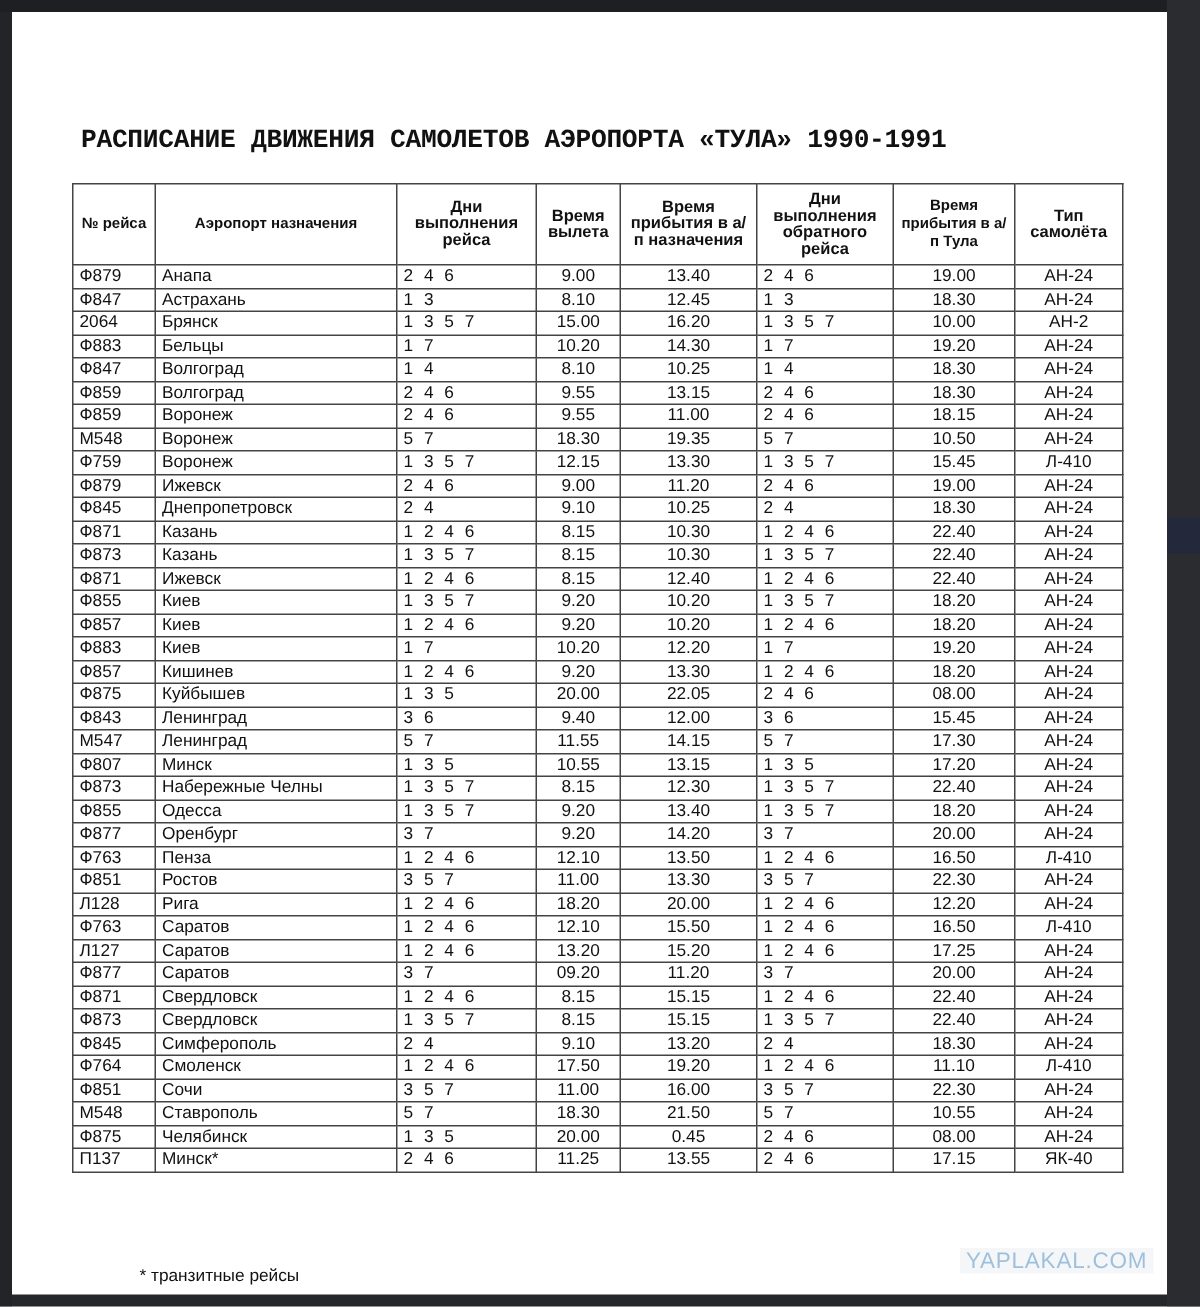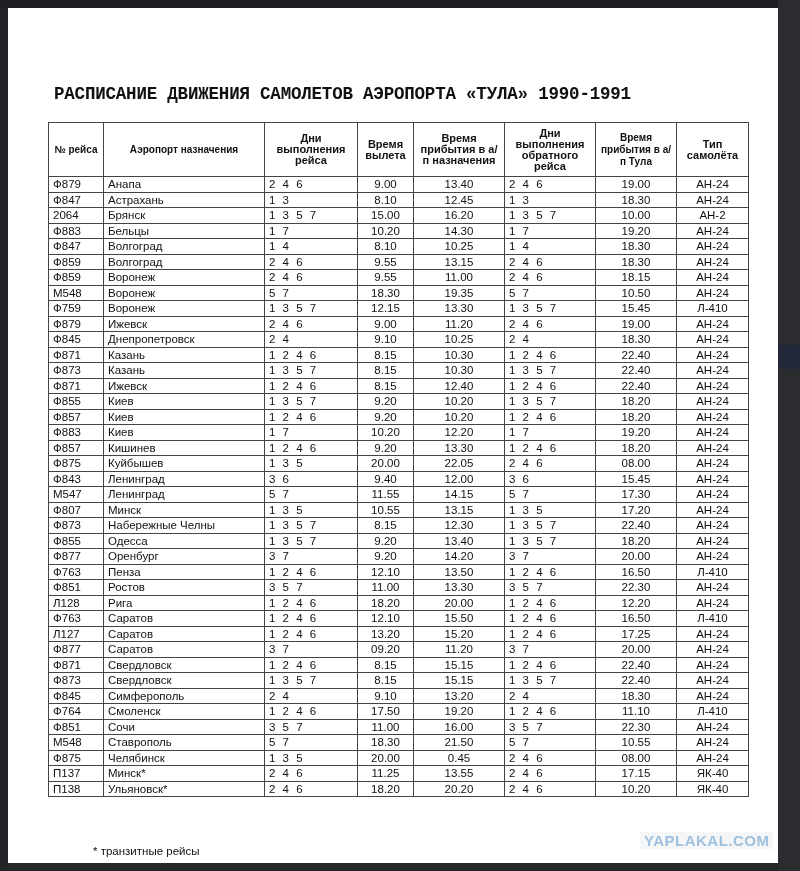--- a/index.html
+++ b/index.html
@@ -41,21 +41,21 @@
   table.sched td { height:14.5px; line-height:14px; }
   td.c { text-align:center; }
   td.l { text-align:left; }
   td.days { letter-spacing:2px; }
   .footnote {
     position:absolute; left:56px; top:845px;
     font-size:11.5px; color:#111;margin-left:37px;
   }
   .watermark {
     position:absolute; left:640px; top:832px;
-    font-size:15px; font-weight:bold; color:#8fb6d8;
+    font-size:15px; font-weight:normal; color:#8fb6d8;
     letter-spacing:0.5px; opacity:0.85;
     background:rgba(220,225,230,0.35); padding:0 4px;
   }
 </style>
 </head>
 <body>
 
 <div class="left-panel"></div>
 <div class="topbar"></div>
 <div class="right-panel">
@@ -473,27 +473,17 @@
       <tr>
         <td class="l">П137</td>
         <td class="l">Минск*</td>
         <td class="l days">2 4 6</td>
         <td class="c">11.25</td>
         <td class="c">13.55</td>
         <td class="l days">2 4 6</td>
         <td class="c">17.15</td>
         <td class="c">ЯК-40</td>
       </tr>
-      <tr>
-        <td class="l">П138</td>
-        <td class="l">Ульяновск*</td>
-        <td class="l days">2 4 6</td>
-        <td class="c">18.20</td>
-        <td class="c">20.20</td>
-        <td class="l days">2 4 6</td>
-        <td class="c">10.20</td>
-        <td class="c">ЯК-40</td>
-      </tr>
     </tbody>
 </table>
 
 <div class="footnote">* транзитные рейсы</div>
 <div class="watermark">YAPLAKAL.COM</div>
 
 </body></html>

